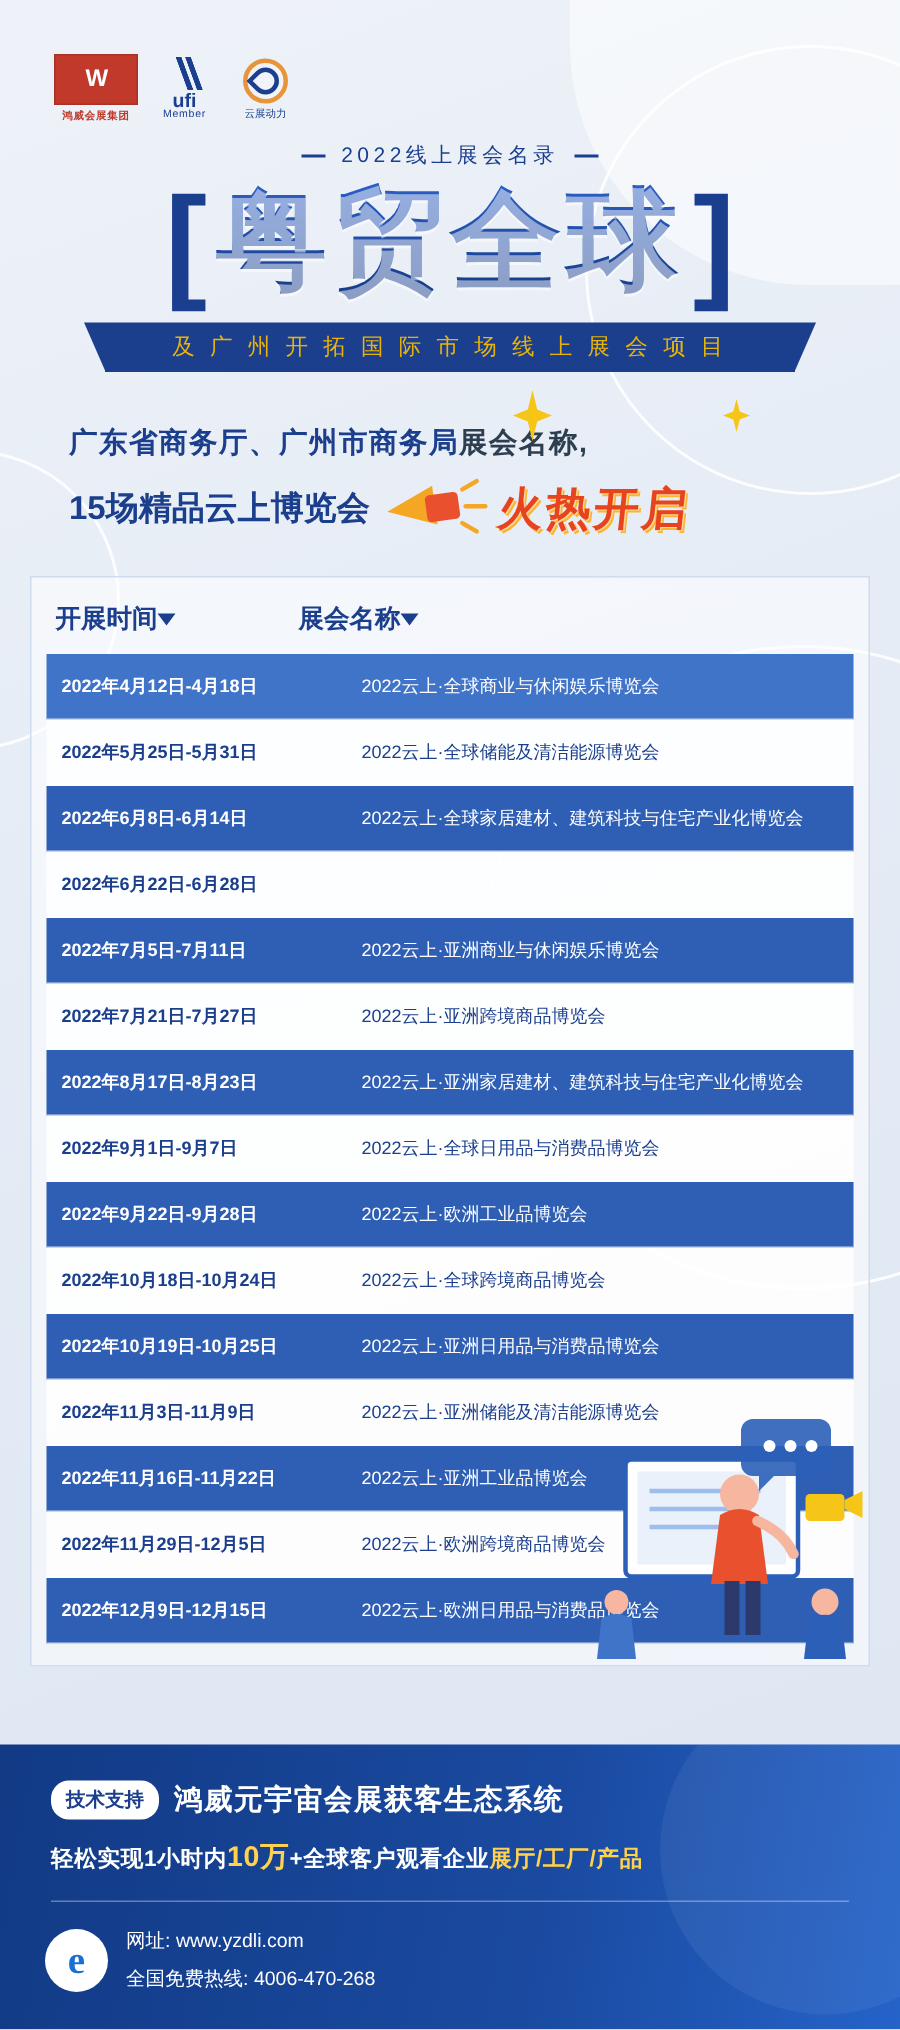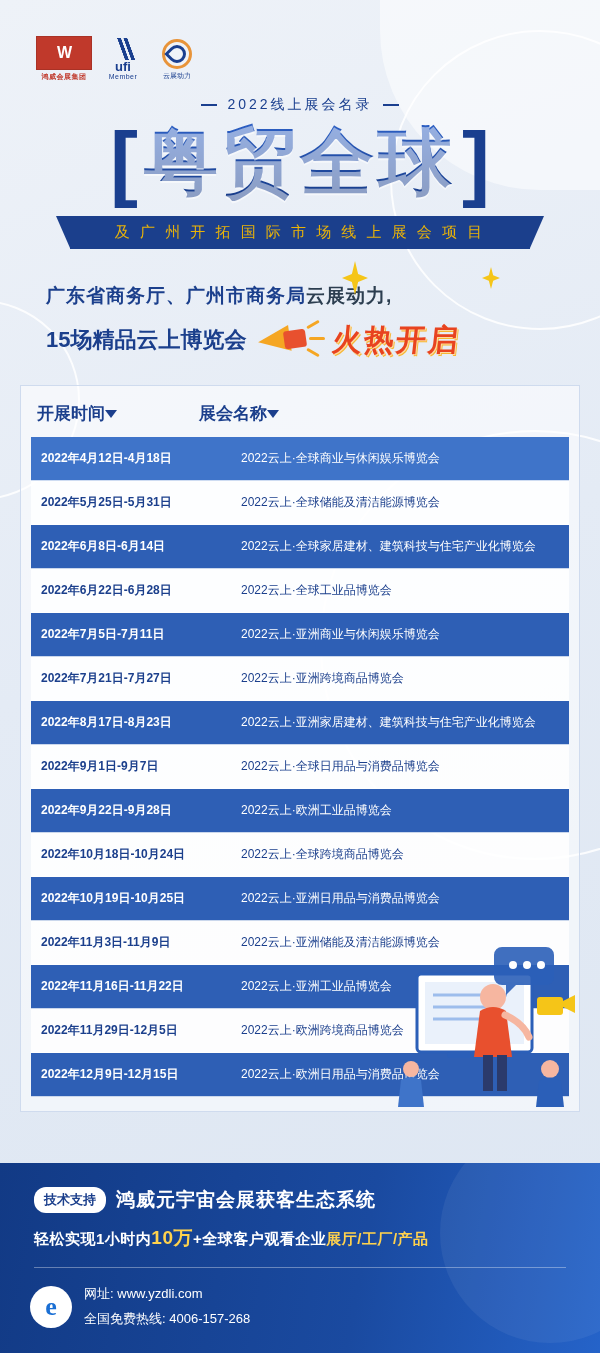--- a/index.html
+++ b/index.html
@@ -338,21 +338,21 @@
       <span class="main-title">粤贸全球</span>
       <span class="bracket">]</span>
     </div>
     <div class="title-ribbon">及 广 州 开 拓 国 际 市 场 线 上 展 会 项 目</div>
   </div>
 
   <div class="promo">
     <div class="spark sp1"></div>
     <div class="spark sp2"></div>
     <div class="promo-l1">
-      <span>广东省商务厅、广州市商务局</span><span class="tail">云展动力,</span>
+      <span>广东省商务厅、广州市商务局</span><span class="tail">展会名称,</span>
     </div>
     <div class="promo-l2">
       <span>15场精品云上博览会</span>
       <span class="megaphone">
         <span class="horn"></span>
           <span class="body"></span>
         <span class="ray r1"></span>
           <span class="ray r2"></span>
           <span class="ray r3"></span>
       </span>
@@ -379,21 +379,20 @@
     <div class="t-row light">
       <div class="c-date">2022年5月25日-5月31日</div>
       <div class="c-name">2022云上·全球储能及清洁能源博览会</div>
     </div>
     <div class="t-row mid">
       <div class="c-date">2022年6月8日-6月14日</div>
       <div class="c-name">2022云上·全球家居建材、建筑科技与住宅产业化博览会</div>
     </div>
     <div class="t-row light">
       <div class="c-date">2022年6月22日-6月28日</div>
-      <div class="c-name">2022云上·全球工业品博览会</div>
     </div>
     <div class="t-row mid">
       <div class="c-date">2022年7月5日-7月11日</div>
       <div class="c-name">2022云上·亚洲商业与休闲娱乐博览会</div>
     </div>
     <div class="t-row light">
       <div class="c-date">2022年7月21日-7月27日</div>
       <div class="c-name">2022云上·亚洲跨境商品博览会</div>
     </div>
     <div class="t-row mid">
@@ -471,18 +470,18 @@
       <div class="e-logo">
         <span>e</span>
       </div>
       <div class="f-contact">
         <div>
           <span>网址:</span>
           <span class="u">www.yzdli.com</span>
         </div>
         <div>
           <span>全国免费热线:</span>
-          <span>4006-157-268</span>
+          <span>4006-470-268</span>
         </div>
       </div>
     </div>
   </div>
 </div>
 
 </body></html>

